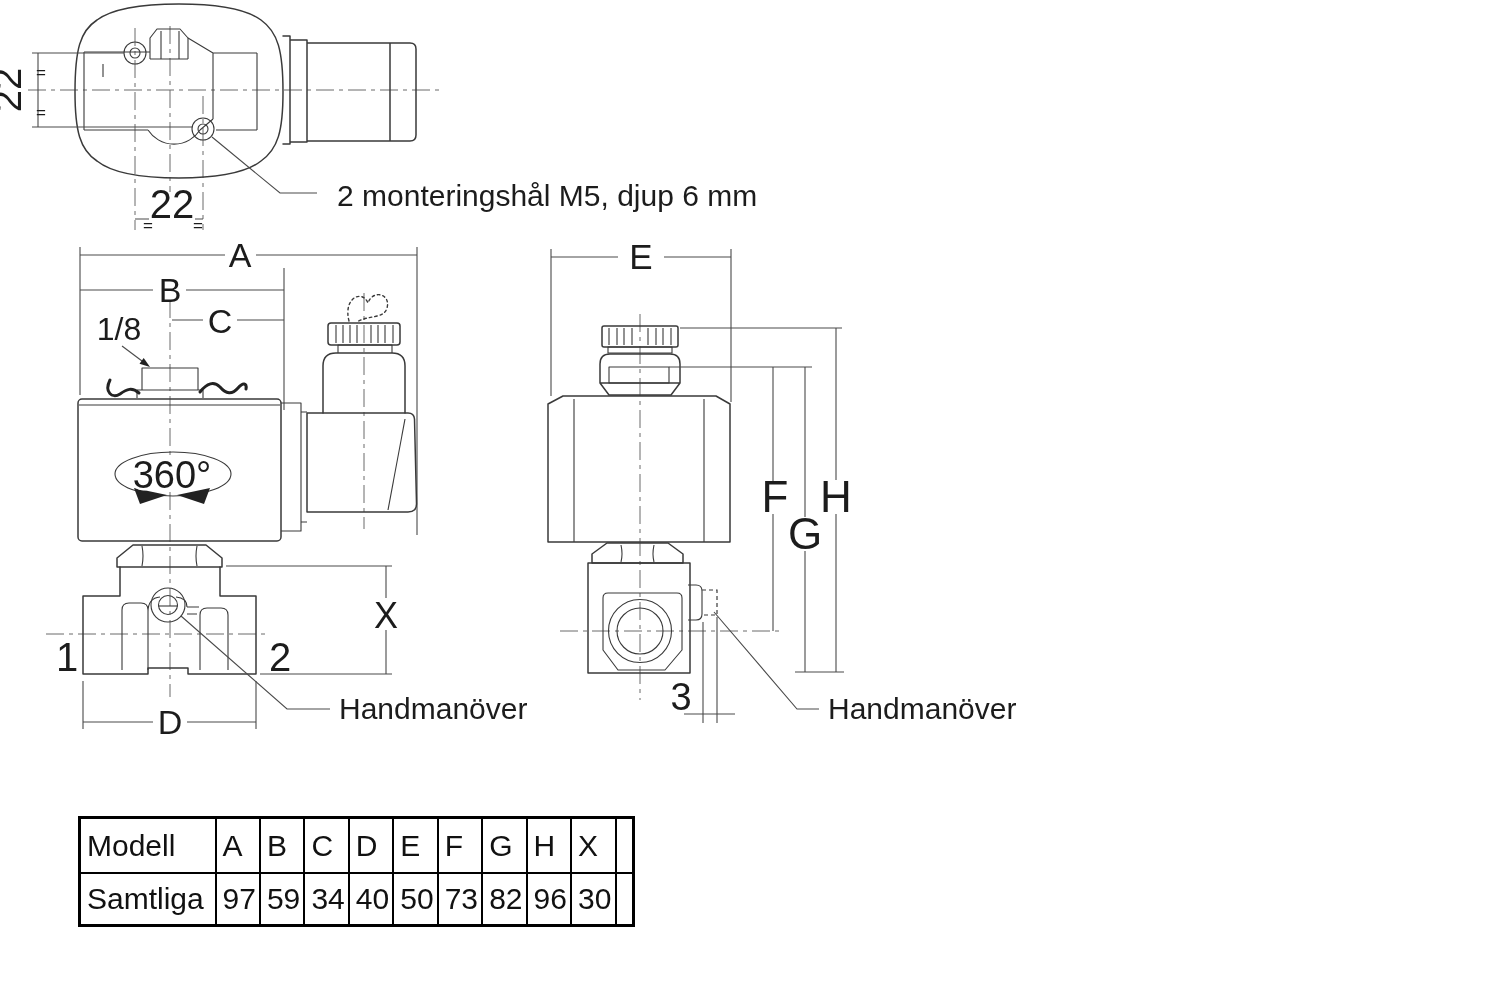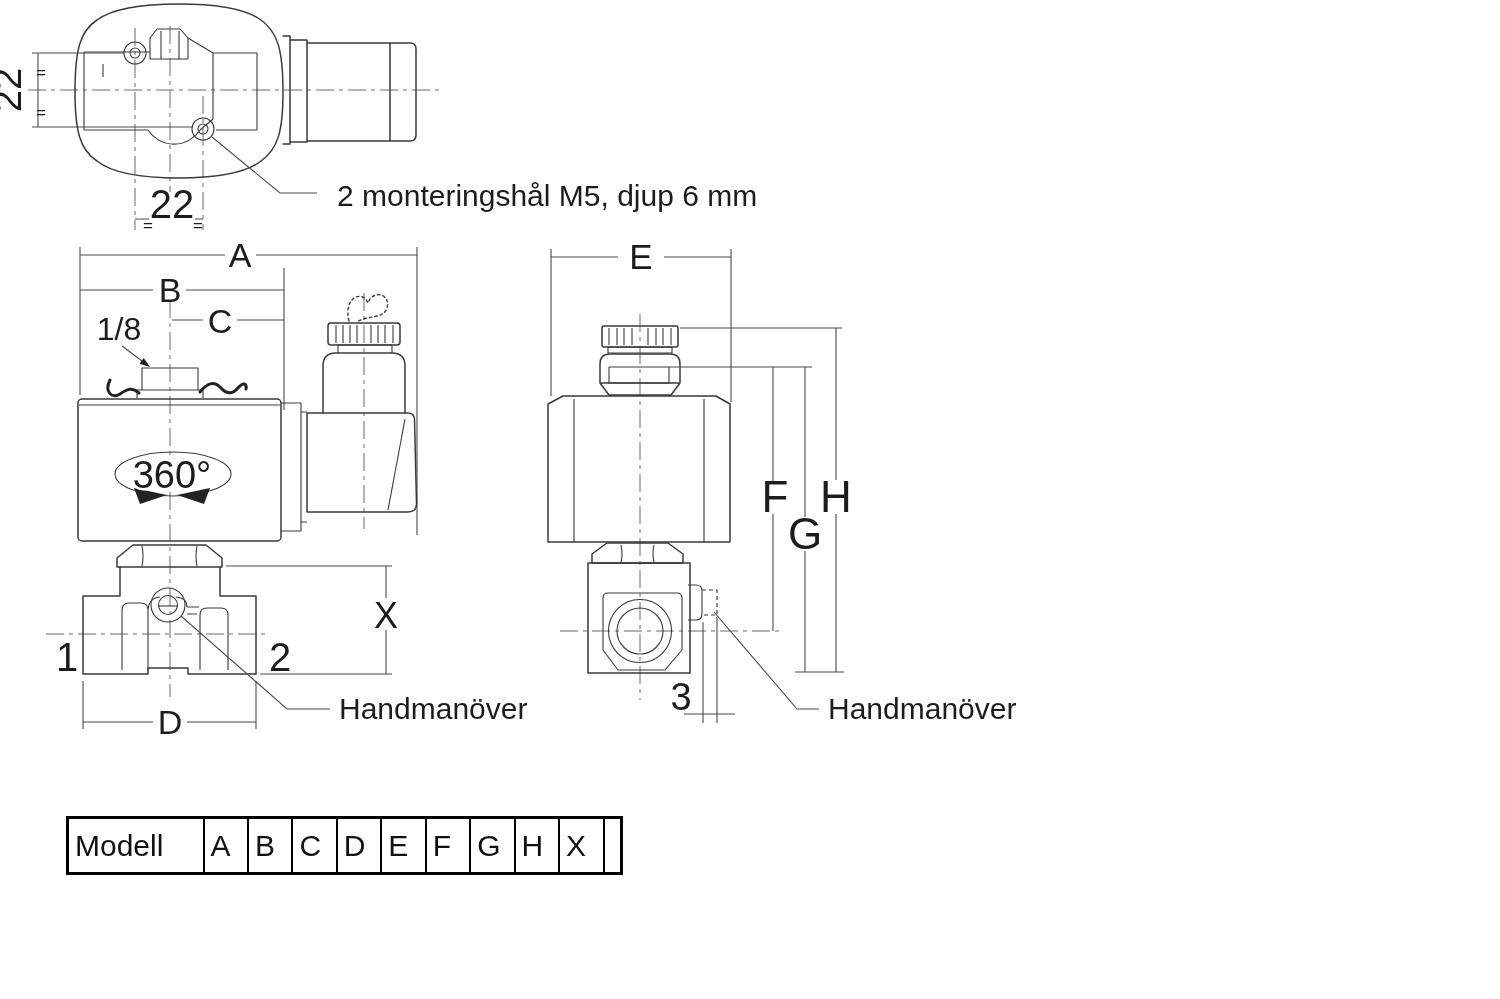--- a/index.html
+++ b/index.html
@@ -21,21 +21,21 @@
   .dim-l{font-size:44px;}
   .dim-3{font-size:38px;}
   .num{font-size:40px;}
   .rot22{font-size:40px;}
   .deg{font-size:38px;paint-order:stroke;stroke:#fff;stroke-width:5px;}
   .eq{font-size:17px;}
   .note-t{font-size:30px;}
   .anch-m{text-anchor:middle;}
   .anch-s{text-anchor:start;}
   
-  #dim-table{position:absolute;left:66px;top:816px;}
+  #dim-table{position:absolute;left:78px;top:816px;}
   #dim-table table{border-collapse:collapse;table-layout:fixed;width:557px;border:3px solid #000;}
   #dim-table td,#dim-table th{border:2px solid #000;font-size:30px;font-weight:normal;
       text-align:left;padding:0 0 0 6px;color:#111;overflow:hidden;white-space:nowrap;}
   #dim-table tr.hrow td{height:53px;}
   #dim-table tr.vrow td{height:50px;}
 </style>
 </head>
 <body>
 
 <div id="stage">
@@ -194,17 +194,30 @@
       <td>B</td>
       <td>C</td>
       <td>D</td>
       <td>E</td>
       <td>F</td>
       <td>G</td>
       <td>H</td>
       <td>X</td>
       <td></td>
     </tr>
+    <tr class="vrow">
+      <td>Samtliga</td>
+      <td>97</td>
+      <td>59</td>
+      <td>34</td>
+      <td>40</td>
+      <td>50</td>
+      <td>73</td>
+      <td>82</td>
+      <td>96</td>
+      <td>30</td>
+      <td></td>
+    </tr>
   </tbody>
       </table>
 </div>
 
 </div>
 
 </body></html>

